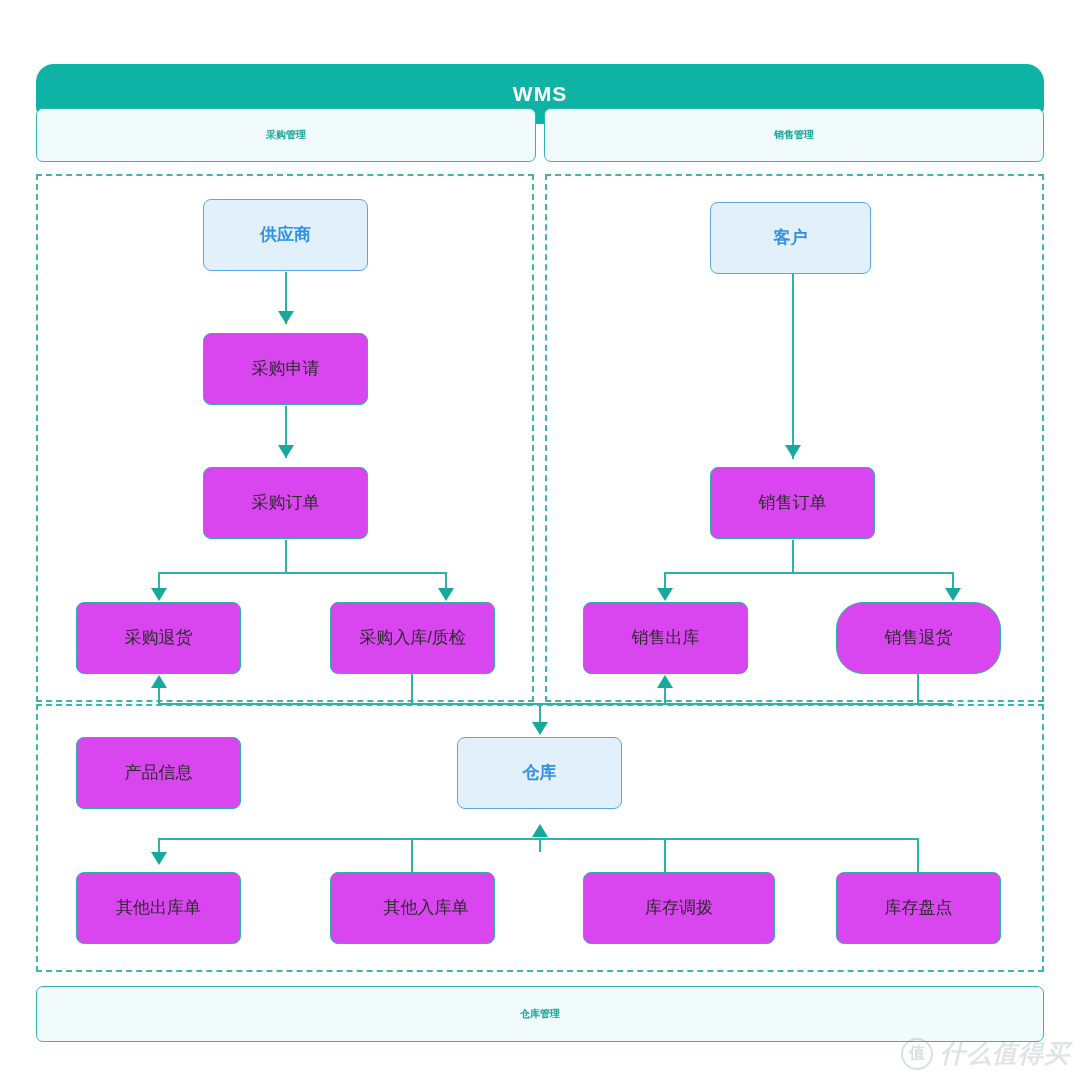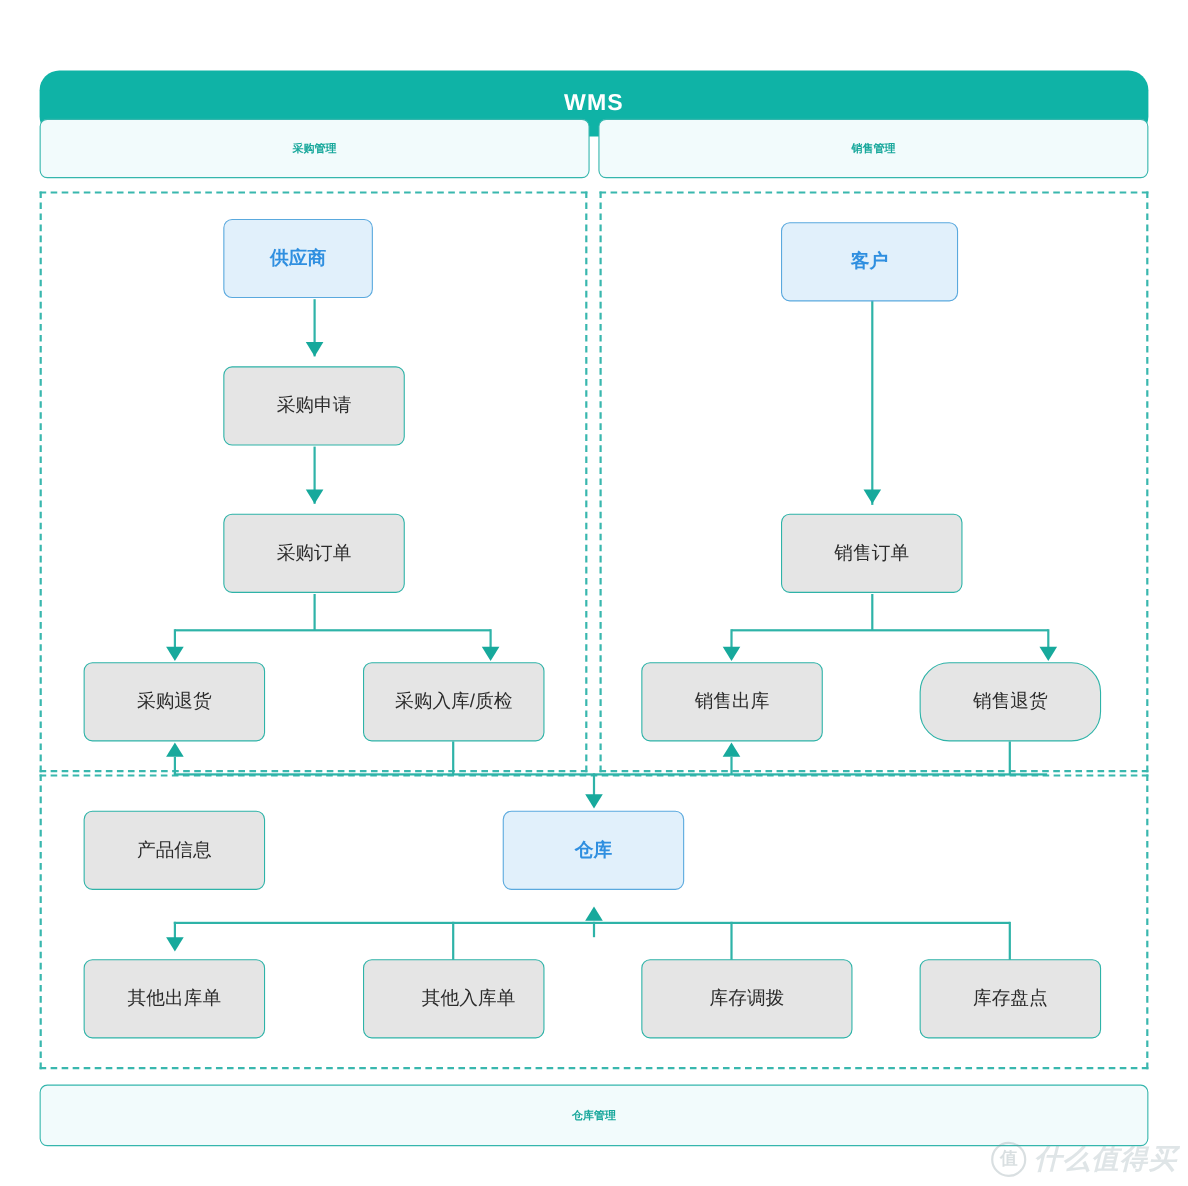--- a/index.html
+++ b/index.html
@@ -73,21 +73,21 @@
     box-sizing: border-box;
     border-radius: 8px;
     display: flex;
     align-items: center;
     justify-content: center;
     text-align: center;
     font-size: 17px;
     line-height: 1.2;
   }
   .node.process {
-    background: #e5e5e5;
+    background: #d946ef;
     border: 1.6px solid #2eb3a8;
     color: #2b2b2b;
   }
   .node.entity {
     background: #e1f0fb;
     border: 1.6px solid #5aa9de;
     color: #2f8fe0;
     font-weight: bold;
   }
 
@@ -199,21 +199,21 @@
 
   <div class="vline" style="left:158px; top:838px; height:22px;"></div>
   <div class="arrow-down" style="left:151px; top:852px;"></div>
 
   <div class="vline" style="left:411px; top:838px; height:36px;"></div>
 
   <div class="vline" style="left:664px; top:838px; height:36px;"></div>
 
   <div class="vline" style="left:917px; top:838px; height:36px;"></div>
 
-  <div class="node entity" style="left:203px; top:199px; width:136px; height:72px;">供应商</div>
+  <div class="node entity" style="left:203px; top:199px; width:165px; height:72px;">供应商</div>
   <div class="node process" style="left:203px; top:333px; width:165px; height:72px;">采购申请</div>
   <div class="node process" style="left:203px; top:467px; width:165px; height:72px;">采购订单</div>
   <div class="node process" style="left:76px; top:602px; width:165px; height:72px;">采购退货</div>
   <div class="node process" style="left:330px; top:602px; width:165px; height:72px;">采购入库/质检</div>
 
   <div class="node entity" style="left:710px; top:202px; width:161px; height:72px;">客户</div>
   <div class="node process" style="left:710px; top:467px; width:165px; height:72px;">销售订单</div>
   <div class="node process" style="left:583px; top:602px; width:165px; height:72px;">销售出库</div>
   <div class="node process" style="left:836px; top:602px; width:165px; height:72px;border-radius:27px;">销售退货</div>
 

